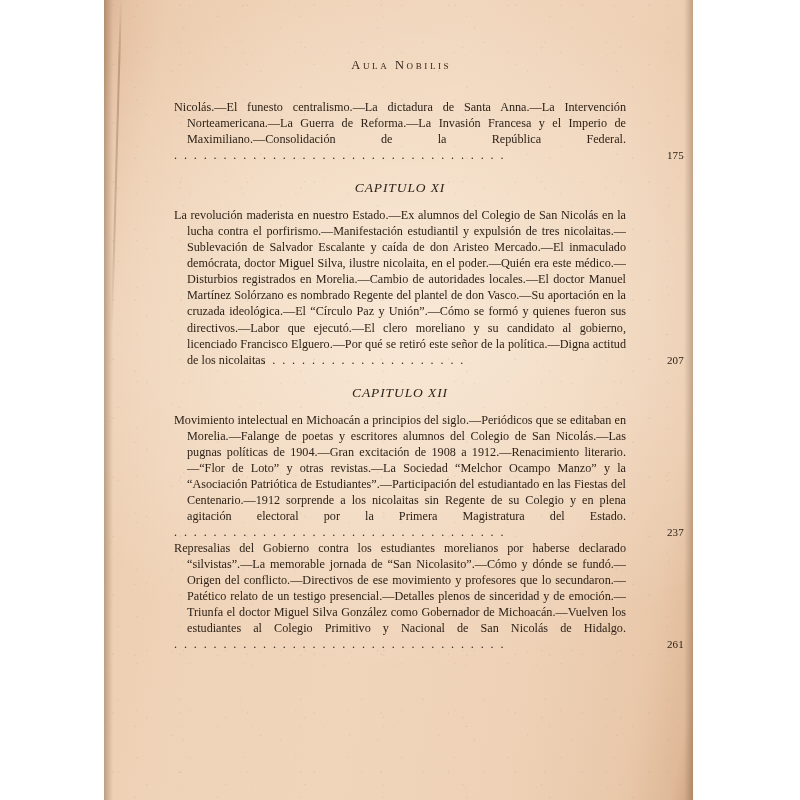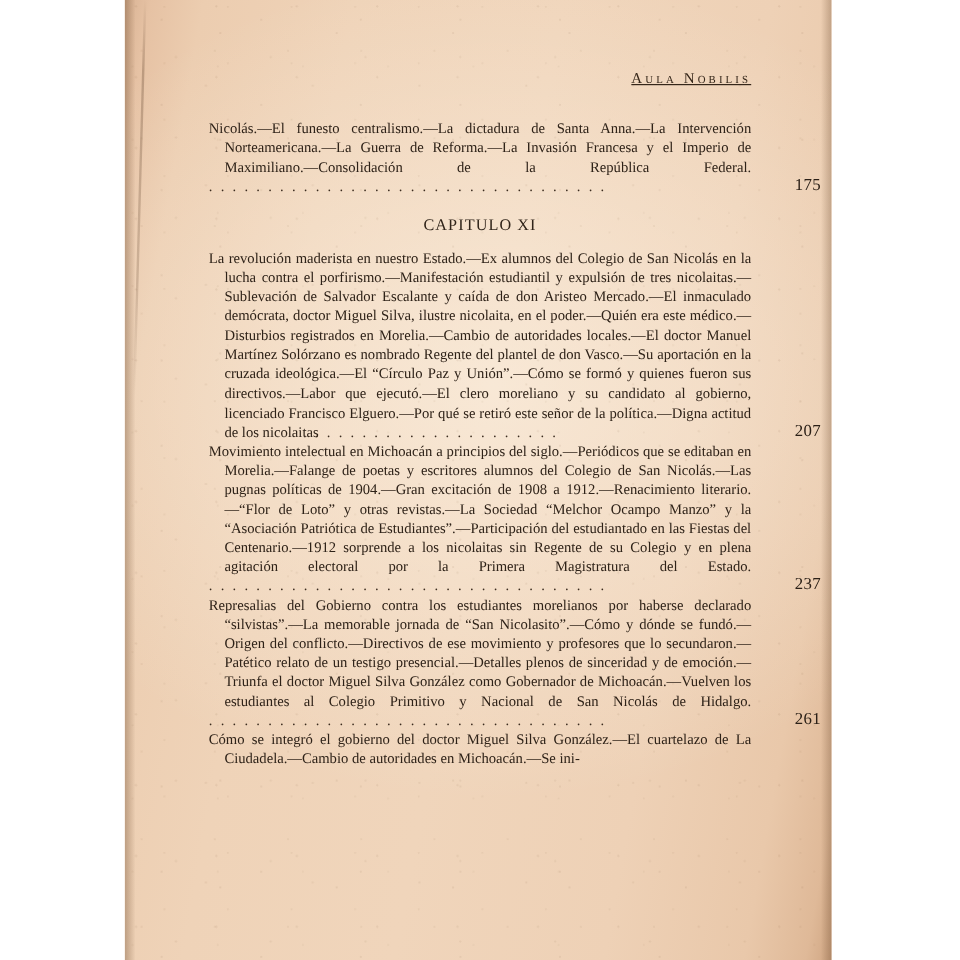--- a/index.html
+++ b/index.html
@@ -85,36 +85,36 @@
   
   .typeblock {
     position: absolute;
     left: 70px;
     top: 58px;
     width: 452px;
     color: #2e2218;
   }
 
   .running-head {
-    text-align: right;
+    text-align: center;
     font-size: 12.5px;
     letter-spacing: 2.6px;
     font-variant: small-caps;
     color: #352619;
     margin: 0 0 26px 0;
     text-indent: 2.6px;
-    text-decoration: underline;
   }
 
   .chapter-head {
     text-align: center;
     font-size: 13.5px;
     letter-spacing: 0.9px;
     color: #30241a;
     margin: 17px 0 11px 0;
+    font-style: italic;
   }
 
   
   .entry {
     position: relative;
     font-size: 12.2px;
     line-height: 16.05px;
     text-align: justify;
     text-justify: inter-word;
     color: #2e2218;
@@ -129,21 +129,21 @@
     color: #3a2b1e;
     white-space: nowrap;
     vertical-align: baseline;
   }
   .folio {
     position: absolute;
     right: -58px;
     bottom: 0;
     width: 34px;
     text-align: right;
-    font-size: 14px;
+    font-size: 11px;
     letter-spacing: 0.2px;
     color: #2b2017;
     text-indent: 0;
   }
 
   
   .edge-l, .edge-r {
     position: absolute;
     top: 0;
     width: 9px;
@@ -168,27 +168,25 @@
 
       <p class="entry">
         <span class="entry-text">Nicolás.—El funesto centralismo.—La dictadura de Santa Anna.—La Intervención Norteamericana.—La Guerra de Reforma.—La Invasión Francesa y el Imperio de Maximiliano.—Consolidación de la República Federal.</span><span class="leader">. . . . . . . . . . . . . . . . . . . . . . . . . . . . . . . . . .</span><span class="folio">175</span>
       </p>
 
       <div class="chapter-head">CAPITULO XI</div>
       <p class="entry">
         <span class="entry-text">La revolución maderista en nuestro Estado.—Ex alumnos del Colegio de San Nicolás en la lucha contra el porfirismo.—Manifestación estudiantil y expulsión de tres nicolaitas.—Sublevación de Salvador Escalante y caída de don Aristeo Mercado.—El inmaculado demócrata, doctor Miguel Silva, ilustre nicolaita, en el poder.—Quién era este médico.—Disturbios registrados en Morelia.—Cambio de autoridades locales.—El doctor Manuel Martínez Solórzano es nombrado Regente del plantel de don Vasco.—Su aportación en la cruzada ideológica.—El “Círculo Paz y Unión”.—Cómo se formó y quienes fueron sus directivos.—Labor que ejecutó.—El clero moreliano y su candidato al gobierno, licenciado Francisco Elguero.—Por qué se retiró este señor de la política.—Digna actitud de los nicolaitas</span><span class="leader">. . . . . . . . . . . . . . . . . . . . . .</span><span class="folio">207</span>
       </p>
 
+      <div class="chapter-head">CAPITULO XII</div>
       <p class="entry">
         <span class="entry-text">Movimiento intelectual en Michoacán a principios del siglo.—Periódicos que se editaban en Morelia.—Falange de poetas y escritores alumnos del Colegio de San Nicolás.—Las pugnas políticas de 1904.—Gran excitación de 1908 a 1912.—Renacimiento literario.—“Flor de Loto” y otras revistas.—La Sociedad “Melchor Ocampo Manzo” y la “Asociación Patriótica de Estudiantes”.—Participación del estudiantado en las Fiestas del Centenario.—1912 sorprende a los nicolaitas sin Regente de su Colegio y en plena agitación electoral por la Primera Magistratura del Estado.</span><span class="leader">. . . . . . . . . . . . . . . . . . . . . . . . . . . . . . . . . .</span><span class="folio">237</span>
       </p>
 
       <p class="entry">
         <span class="entry-text">Represalias del Gobierno contra los estudiantes morelianos por haberse declarado “silvistas”.—La memorable jornada de “San Nicolasito”.—Cómo y dónde se fundó.—Origen del conflicto.—Directivos de ese movimiento y profesores que lo secundaron.—Patético relato de un testigo presencial.—Detalles plenos de sinceridad y de emoción.—Triunfa el doctor Miguel Silva González como Gobernador de Michoacán.—Vuelven los estudiantes al Colegio Primitivo y Nacional de San Nicolás de Hidalgo.</span><span class="leader">. . . . . . . . . . . . . . . . . . . . . . . . . . . . . . . . . .</span><span class="folio">261</span>
       </p>
 
-      <p class="entry">
-        <span class="entry-text">Cómo se integró el gobierno del doctor Miguel Silva González.—El cuartelazo de La Ciudadela.—Cambio de autoridades en Michoacán.—Se ini-</span>
-      </p>
 
     </div>
   </div>
 </div>
 
 </body></html>

